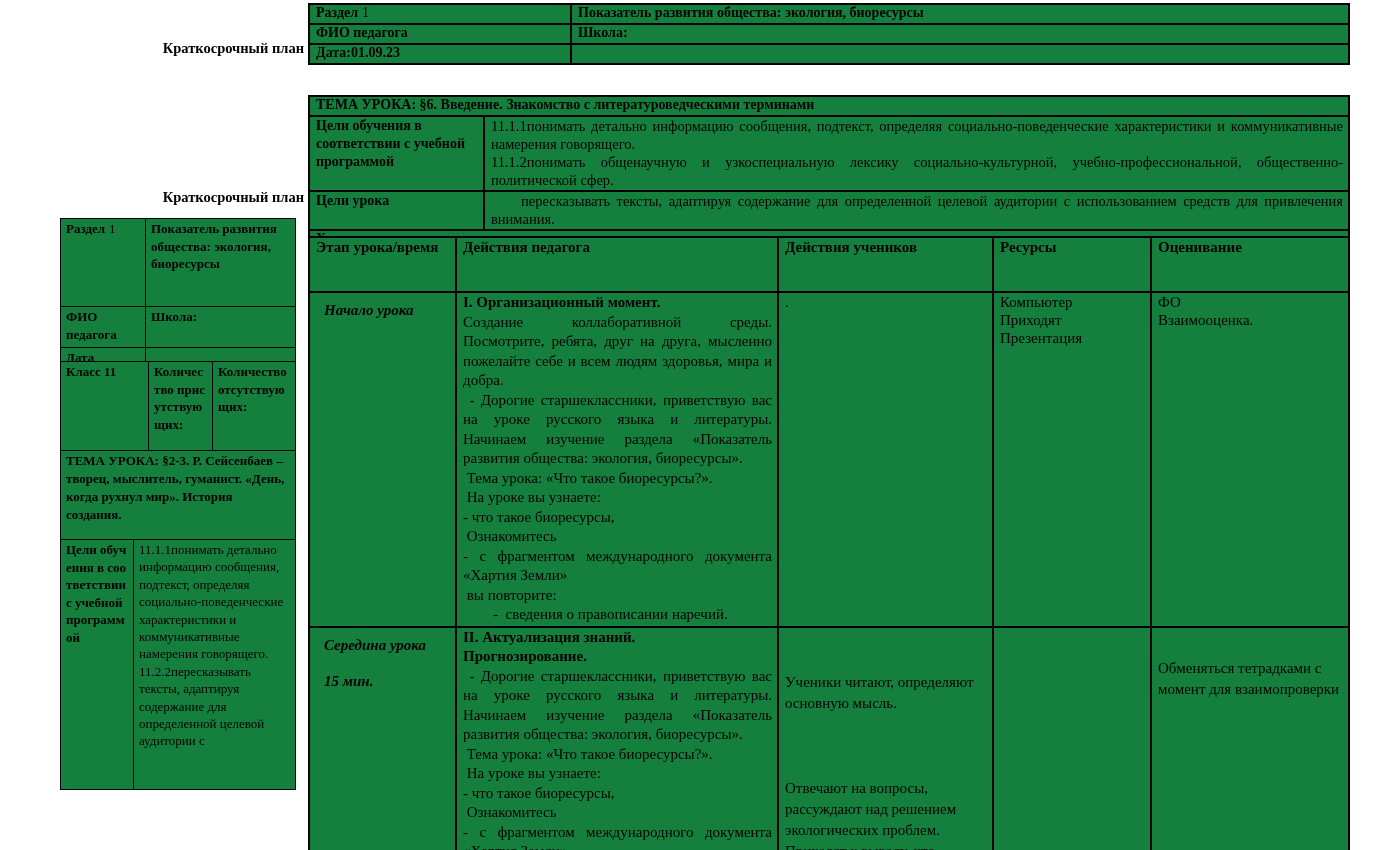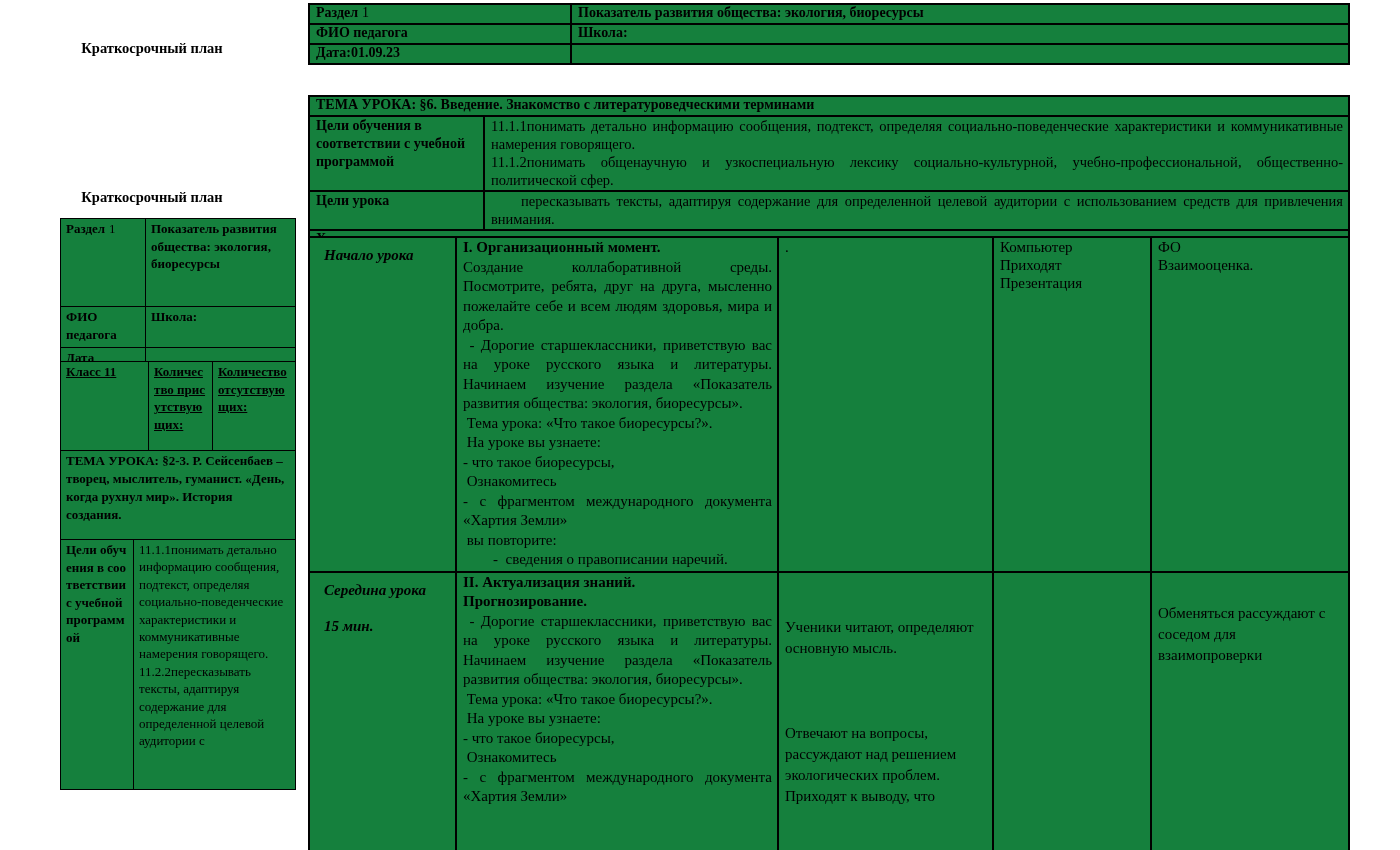--- a/index.html
+++ b/index.html
@@ -28,27 +28,27 @@
   .tpara p{margin:0;line-height:19.5px;text-align:justify;text-align-last:left;white-space:pre-wrap;}
   .tpara p.bh{font-weight:bold;text-align:left;}
   .paras-nachalo p:first-of-type{text-align-last:justify;}
   .rescell{padding-top:13px;}
   .rescell p, .asscell p{margin:0;line-height:18px;text-align:left;}
   .dotcell{line-height:19.5px;}
   .sb1{margin:44px 0 10px 0;line-height:21px;}
   .sb2{margin:64px 0 0 0;line-height:21px;}
   .ass2{margin:30px 0 0 0;line-height:21px;}
   
-  .ltitle{position:absolute;left:0;width:304px;text-align:center;font-weight:bold;font-size:14.5px;line-height:16px;}
+  .ltitle{position:absolute;left:0;width:304px;text-align:right;font-weight:bold;font-size:14.5px;line-height:16px;}
   .ltitle.pos1{top:40px;}
   .ltitle.pos2{top:189px;}
   .lt{font-size:13px;}
   .lt .bb{font-weight:bold;line-height:17.5px;}
   .lt1{left:60px;top:218px;width:235px;}
-  .lt2{left:60px;top:361px;width:235px;text-decoration:underline;}
+  .lt2{left:60px;top:361px;width:235px;}
   .lt3{left:60px;top:450px;width:235px;}
   .lt4{left:60px;top:539px;width:235px;}
   .brk{word-break:break-all;}
   .ltema{line-height:18px;font-weight:bold;}
   .lgoal-val{line-height:17.4px;}
   .num{font-weight:normal;margin-left:4px;}
 </style>
 </head>
 <body>
 
@@ -167,20 +167,27 @@
 
 <table class="mt t-grid">
   <colgroup>
       <col style="width:147px">
       <col style="width:322px">
       <col style="width:215px">
       <col style="width:158px">
       <col style="width:198px">
     </colgroup>
   <tbody>
+      <tr>
+    <td style="height:52px" class="hdr vmid">Этап урока/время</td>
+    <td class="hdr">Действия педагога</td>
+    <td class="hdr">Действия учеников</td>
+    <td class="hdr vmid">Ресурсы</td>
+    <td class="hdr vmid">Оценивание</td>
+  </tr>
   <tr>
     <td style="height:328px" class="stagecell">
       <p>Начало урока</p>
     </td>
     <td class="tpara">
       <p class="bh">I. Организационный момент.</p>
       <span class="paras-nachalo"><p>Создание коллаборативной среды.</p><p>Посмотрите, ребята, друг на друга, мысленно пожелайте себе и всем людям здоровья, мира и добра.</p><p> - Дорогие старшеклассники, приветствую вас на уроке русского языка и литературы. Начинаем изучение раздела «Показатель развития общества: экология, биоресурсы».</p><p> Тема урока: «Что такое биоресурсы?».</p><p> На уроке вы узнаете:</p><p>- что такое биоресурсы,</p><p> Ознакомитесь</p><p>- с фрагментом международного документа «Хартия Земли»</p><p> вы повторите:</p><p>        -  сведения о правописании наречий.</p></span>
     </td>
     <td class="dotcell">.</td>
     <td class="rescell">
@@ -202,17 +209,17 @@
       <p class="bh">II. Актуализация знаний.</p>
       <p class="bh">Прогнозирование.</p>
       <span><p> - Дорогие старшеклассники, приветствую вас на уроке русского языка и литературы. Начинаем изучение раздела «Показатель развития общества: экология, биоресурсы».</p><p> Тема урока: «Что такое биоресурсы?».</p><p> На уроке вы узнаете:</p><p>- что такое биоресурсы,</p><p> Ознакомитесь</p><p>- с фрагментом международного документа «Хартия Земли»</p></span>
     </td>
     <td>
       <p class="sb1">Ученики читают, определяют основную мысль.</p>
       <p class="sb2">Отвечают на вопросы, рассуждают над решением экологических проблем. Приходят к выводу, что</p>
     </td>
     <td></td>
     <td>
-      <p class="ass2">Обменяться рассуждают с соседом для взаимопроверки</p>
+      <p class="ass2">Обменяться тетрадками с момент для взаимопроверки</p>
     </td>
   </tr>
 </tbody>
   </table>
 
 </body></html>

